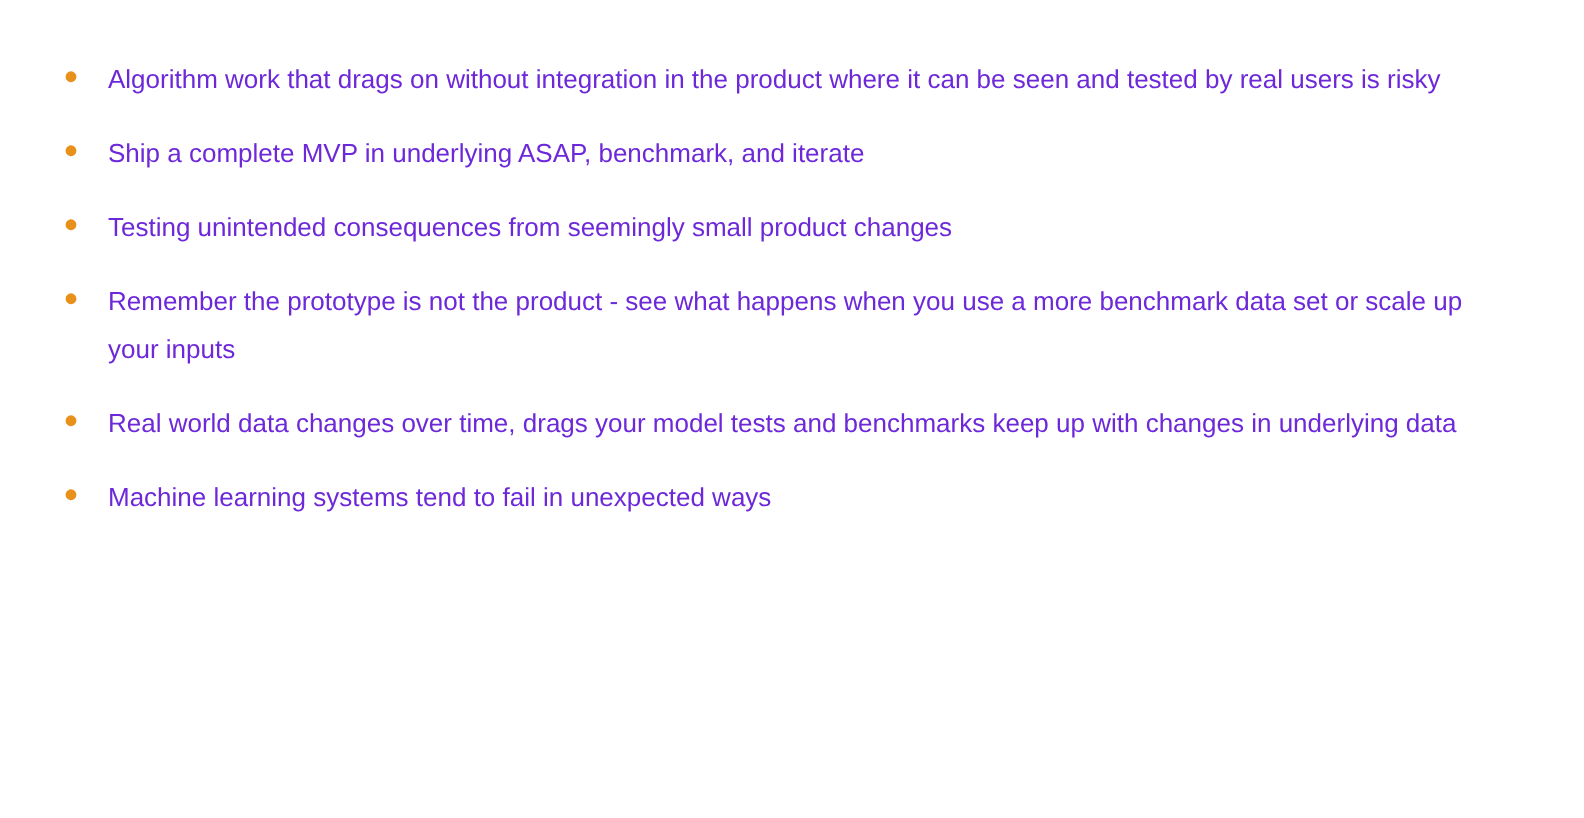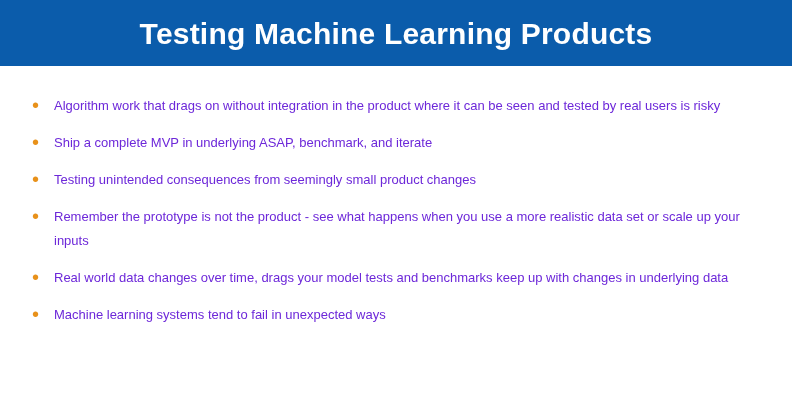--- a/index.html
+++ b/index.html
@@ -67,23 +67,20 @@
     line-height: 24px;
     flex: 1 1 auto;
     max-width: 716px;
   }
 </style>
 </head>
 <body>
 
 <div class="slide">
 
-  <div class="title-bar">
-    <div class="slide-title">Testing Machine Learning Products</div>
-  </div>
 
   <div class="body">
     <ul class="bullet-list">
 
       <li class="bullet-item">
         <span class="bullet-marker">•</span>
         <span class="bullet-text">Algorithm work that drags on without integration in the product where it can be seen and tested by real users is risky</span>
       </li>
 
       <li class="bullet-item">
@@ -91,21 +88,21 @@
         <span class="bullet-text">Ship a complete MVP in underlying ASAP, benchmark, and iterate</span>
       </li>
 
       <li class="bullet-item">
         <span class="bullet-marker">•</span>
         <span class="bullet-text">Testing unintended consequences from seemingly small product changes</span>
       </li>
 
       <li class="bullet-item">
         <span class="bullet-marker">•</span>
-        <span class="bullet-text">Remember the prototype is not the product - see what happens when you use a more realistic data set or scale up your inputs</span>
+        <span class="bullet-text">Remember the prototype is not the product - see what happens when you use a more benchmark data set or scale up your inputs</span>
       </li>
 
       <li class="bullet-item">
         <span class="bullet-marker">•</span>
         <span class="bullet-text">Real world data changes over time, drags your model tests and benchmarks keep up with changes in underlying data</span>
       </li>
 
       <li class="bullet-item">
         <span class="bullet-marker">•</span>
         <span class="bullet-text">Machine learning systems tend to fail in unexpected ways</span>

